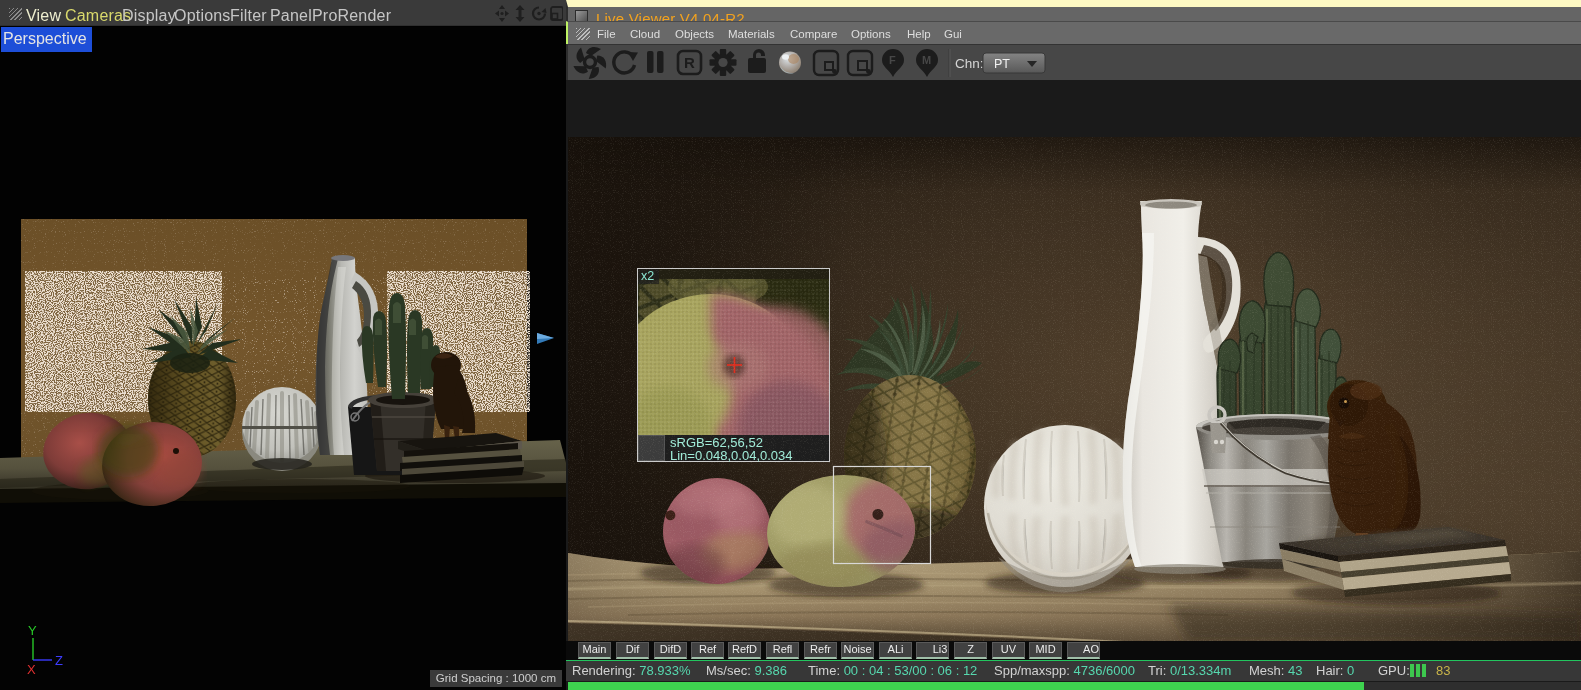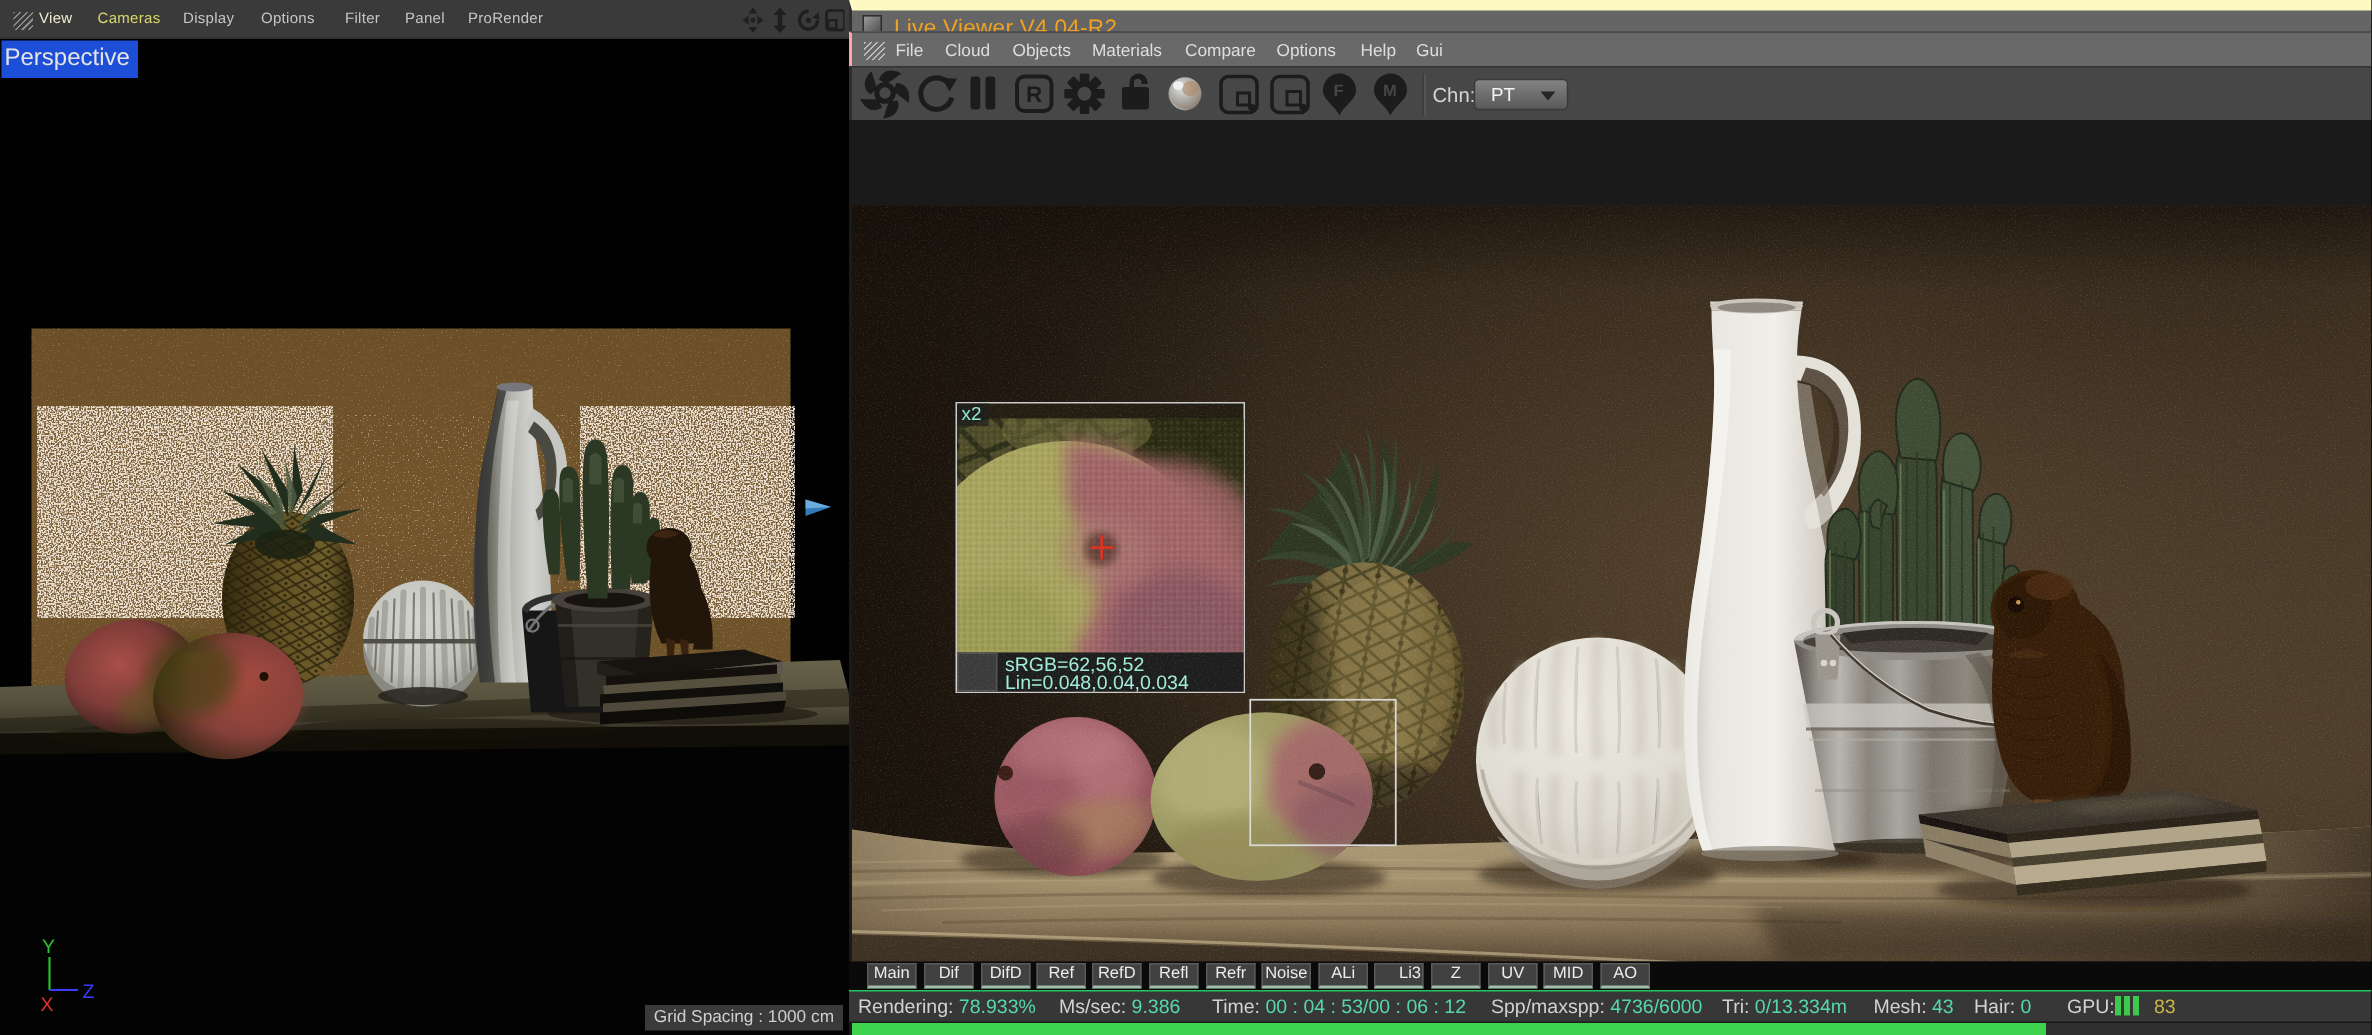--- a/index.html
+++ b/index.html
@@ -2,32 +2,32 @@
 <html><head>
 <meta charset="utf-8">
 <style>
 * { margin:0; padding:0; box-sizing:border-box; }
 html,body { width:1581px; height:690px; overflow:hidden; background:#000; }
 body { font-family:"Liberation Sans", sans-serif; position:relative; }
 #app { position:absolute; left:0; top:0; width:1581px; height:690px; }
 
 #left { position:absolute; left:0; top:0; width:566px; height:690px; background:#000; }
 #lmenu { position:absolute; left:0; top:0; width:566px; height:26px; background:#3a3a3a; border-bottom:1px solid #2f2f2f; }
-#lmenu .mi { position:absolute; top:7px; font-size:10px; color:#c6c6c6; letter-spacing:0.2px; }
+#lmenu .mi { position:absolute; top:7px; font-size:16px; color:#c6c6c6; letter-spacing:0.2px; }
 #lgrip { position:absolute; left:9px; top:8px; width:13px; height:12px;
   background-image:repeating-linear-gradient(135deg, #8a8a8a 0 1px, transparent 1px 3px); }
 #lvp { position:absolute; left:0; top:27px; width:566px; height:663px; background:#030303; }
 .plabel { position:absolute; left:1px; top:0px; background:#1d4ed8; color:#e4e4e4; font-size:16px; padding:3px 5px 4px 2px; }
 #gridlabel { position:absolute; right:4px; bottom:3px; background:#3a3a3a; color:#cfcfcf; font-size:11.5px; padding:2px 6px 3px 6px; }
 
 #lv { position:absolute; left:566px; top:0; width:1015px; height:690px; background:#1a1a1a; }
 #lv-title { position:absolute; left:0; top:0; width:1015px; height:21px; background:#656565; border-top:7px solid #fef9c3; border-left:2px solid #2e2e2e; }
 #lv-ticon { position:absolute; left:7px; top:3px; width:13px; height:13px; background:linear-gradient(135deg,#9a9a9a,#4e4e4e); border:1px solid #2c2c2c; }
 #lv-title span { position:absolute; left:28px; top:3px; color:#f2a21f; font-size:15px; letter-spacing:0.2px; }
-#lv-menu { position:absolute; left:0; top:21px; width:1015px; height:23px; background:#696969; border-top:1px solid #4a4a4a; border-left:2px solid #fca5a5; }
+#lv-menu { position:absolute; left:0; top:21px; width:1015px; height:23px; background:#696969; border-top:1px solid #4a4a4a; border-left:2px solid #bef264; }
 #lv-menu .mi { position:absolute; top:6px; font-size:11.5px; color:#dedede; }
 #lvgrip { position:absolute; left:8px; top:6px; width:14px; height:12px;
   background-image:repeating-linear-gradient(135deg, #bdbdbd 0 1px, transparent 1px 3px); }
 #lv-toolbar { position:absolute; left:0; top:44px; width:1015px; height:36px; background:#474747; border-top:1px solid #333; border-left:2px solid #2e2e2e; }
 #lv-info { position:absolute; left:0; top:80px; width:1015px; height:57px; background:#010101; color:#c25c0f; font-size:11.3px; padding:4px 0 0 7px; border-left:2px solid #222; }
 #lv-render { position:absolute; left:2px; top:137px; width:1013px; height:504px; background:#241c13; }
 #lv-tabs { position:absolute; left:0; top:641px; width:1015px; height:19px; background:#0a0a0a; }
 .tab { position:absolute; top:1px; height:17px; background:#414141; border:1px solid #5a5a5a; border-bottom:2px solid #9fbfa8; color:#ececec; font-size:11px; text-align:center; line-height:13px; }
 #lv-status { position:absolute; left:0; top:660px; width:1015px; height:21px; background:#373737; border-top:1px solid #22c55e; color:#d2d2d2; font-size:13px; }
 #lv-status b { font-weight:normal; color:#56d7ae; }
@@ -775,21 +775,21 @@
       <div class="tab" style="left:125px;width:33px;">Ref</div>
       <div class="tab" style="left:162px;width:33px;">RefD</div>
       <div class="tab" style="left:200px;width:33px;">Refl</div>
       <div class="tab" style="left:238px;width:33px;">Refr</div>
       <div class="tab" style="left:275px;width:33px;">Noise</div>
       <div class="tab" style="left:313px;width:33px;">ALi</div>
       <div class="tab" style="left:350px;width:33px;padding-left:15px;">Li3</div>
       <div class="tab" style="left:388px;width:33px;">Z</div>
       <div class="tab" style="left:426px;width:33px;">UV</div>
       <div class="tab" style="left:463px;width:33px;">MID</div>
-      <div class="tab" style="left:501px;width:33px;">AO</div>
+      <div class="tab" style="left:501px;width:33px;text-align:right;">AO</div>
     </div>
     <div id="lv-status">
       <div class="item" style="left:6px;">Rendering: <b>78.933%</b></div>
       <div class="item" style="left:140px;">Ms/sec: <b>9.386</b></div>
       <div class="item" style="left:242px;">Time: <b>00 : 04 : 53/00 : 06 : 12</b></div>
       <div class="item" style="left:428px;">Spp/maxspp: <b>4736/6000</b></div>
       <div class="item" style="left:582px;">Tri: <b>0/13.334m</b></div>
       <div class="item" style="left:683px;">Mesh: <b>43</b></div>
       <div class="item" style="left:750px;">Hair: <b>0</b></div>
       <div class="item" style="left:812px;">GPU:<span class="gpubar"></span><span class="gpubar"></span><span class="gpubar"></span></div>

